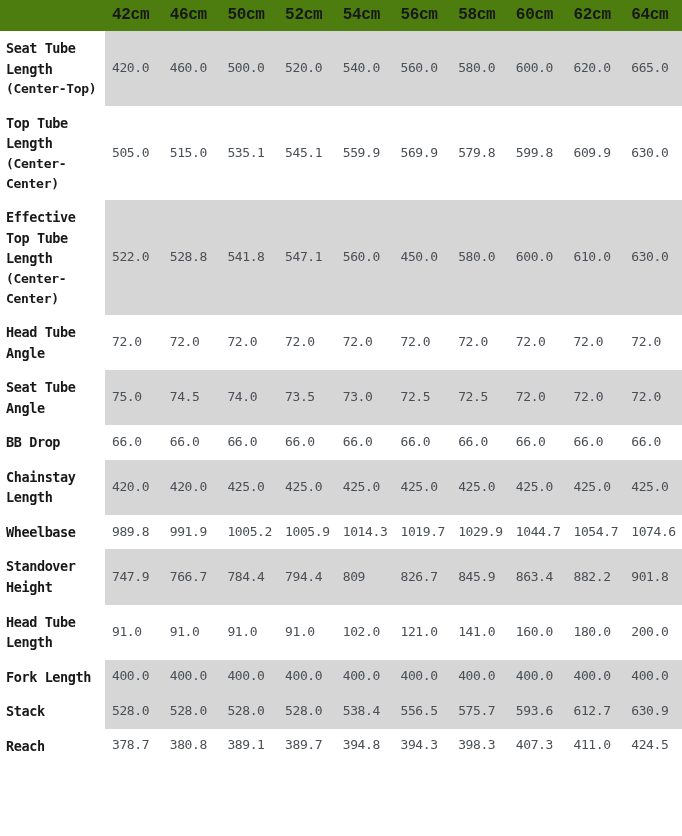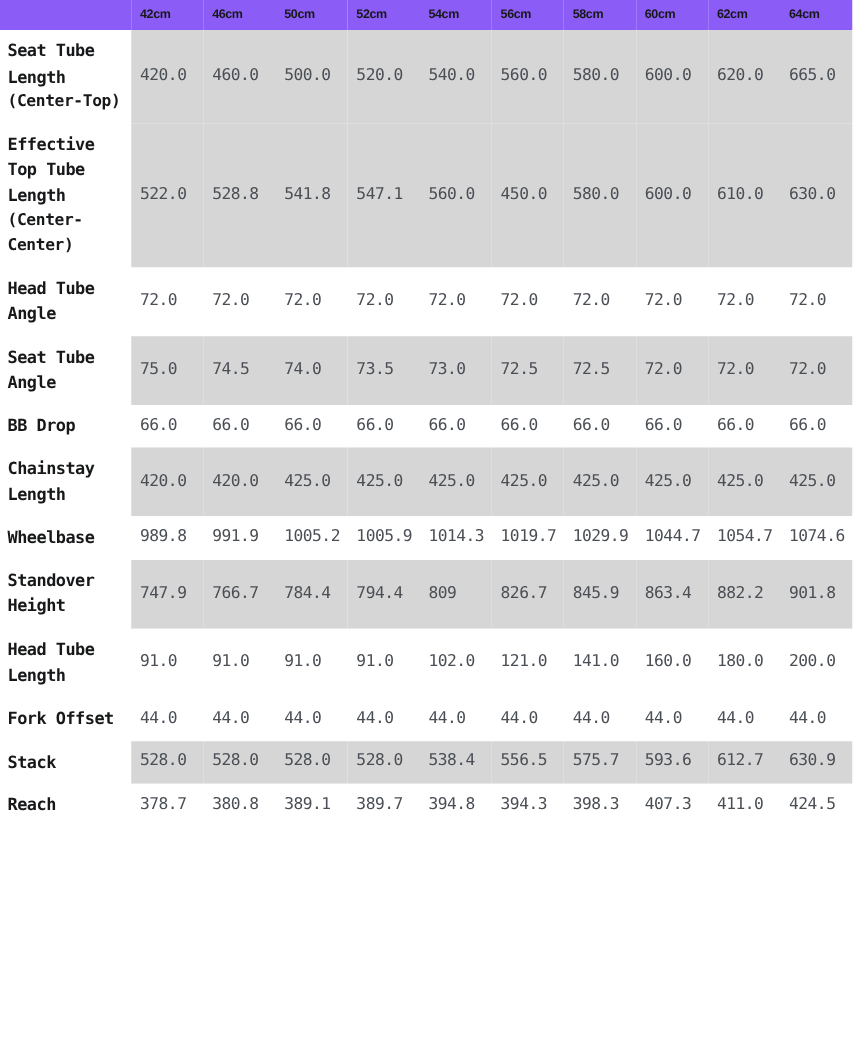--- a/index.html
+++ b/index.html
@@ -22,29 +22,29 @@
     border-collapse: collapse;
     table-layout: fixed;
   }
 
   
   #geo-table col.label-col { width: 105px; }
   #geo-table col.size-col  { width: 57.7px; }
 
   
   thead th {
-    background: #8b5cf6;
+    background: #4d7c0f;
     padding: 6px 0 7px 0;
-    font-size: 10px;
+    font-size: 16px;
     font-weight: bold;
     letter-spacing: -0.3px;
     color: #17181a;
     text-align: left;
     vertical-align: bottom;
-    font-family: Liberation Sans, sans-serif;
+    font-family: Liberation Mono, monospace;
   }
   thead th.label-head {
     padding-left: 6px;
   }
   thead th.size-head {
     padding-left: 7px;
   }
 
   
   tbody td {
@@ -134,20 +134,33 @@
         <td class="value">460.0</td>
         <td class="value">500.0</td>
         <td class="value">520.0</td>
         <td class="value">540.0</td>
         <td class="value">560.0</td>
         <td class="value">580.0</td>
         <td class="value">600.0</td>
         <td class="value">620.0</td>
         <td class="value">665.0</td>
       </tr>
+      <tr class="plain">
+        <th class="row-label"><span>Top Tube Length</span><span class="sub">(Center-Center)</span></th>
+        <td class="value">505.0</td>
+        <td class="value">515.0</td>
+        <td class="value">535.1</td>
+        <td class="value">545.1</td>
+        <td class="value">559.9</td>
+        <td class="value">569.9</td>
+        <td class="value">579.8</td>
+        <td class="value">599.8</td>
+        <td class="value">609.9</td>
+        <td class="value">630.0</td>
+      </tr>
       <tr class="shaded">
         <th class="row-label"><span>Effective Top Tube Length</span><span class="sub">(Center-Center)</span></th>
         <td class="value">522.0</td>
         <td class="value">528.8</td>
         <td class="value">541.8</td>
         <td class="value">547.1</td>
         <td class="value">560.0</td>
         <td class="value">450.0</td>
         <td class="value">580.0</td>
         <td class="value">600.0</td>
@@ -238,32 +251,32 @@
         <td class="value">91.0</td>
         <td class="value">91.0</td>
         <td class="value">91.0</td>
         <td class="value">102.0</td>
         <td class="value">121.0</td>
         <td class="value">141.0</td>
         <td class="value">160.0</td>
         <td class="value">180.0</td>
         <td class="value">200.0</td>
       </tr>
-      <tr class="plain">
-        <th class="row-label"><span>Fork Offset</span></th>
-        <td class="value">44.0</td>
-        <td class="value">44.0</td>
-        <td class="value">44.0</td>
-        <td class="value">44.0</td>
-        <td class="value">44.0</td>
-        <td class="value">44.0</td>
-        <td class="value">44.0</td>
-        <td class="value">44.0</td>
-        <td class="value">44.0</td>
-        <td class="value">44.0</td>
+      <tr class="shaded">
+        <th class="row-label"><span>Fork Length</span></th>
+        <td class="value">400.0</td>
+        <td class="value">400.0</td>
+        <td class="value">400.0</td>
+        <td class="value">400.0</td>
+        <td class="value">400.0</td>
+        <td class="value">400.0</td>
+        <td class="value">400.0</td>
+        <td class="value">400.0</td>
+        <td class="value">400.0</td>
+        <td class="value">400.0</td>
       </tr>
       <tr class="shaded">
         <th class="row-label"><span>Stack</span></th>
         <td class="value">528.0</td>
         <td class="value">528.0</td>
         <td class="value">528.0</td>
         <td class="value">528.0</td>
         <td class="value">538.4</td>
         <td class="value">556.5</td>
         <td class="value">575.7</td>

